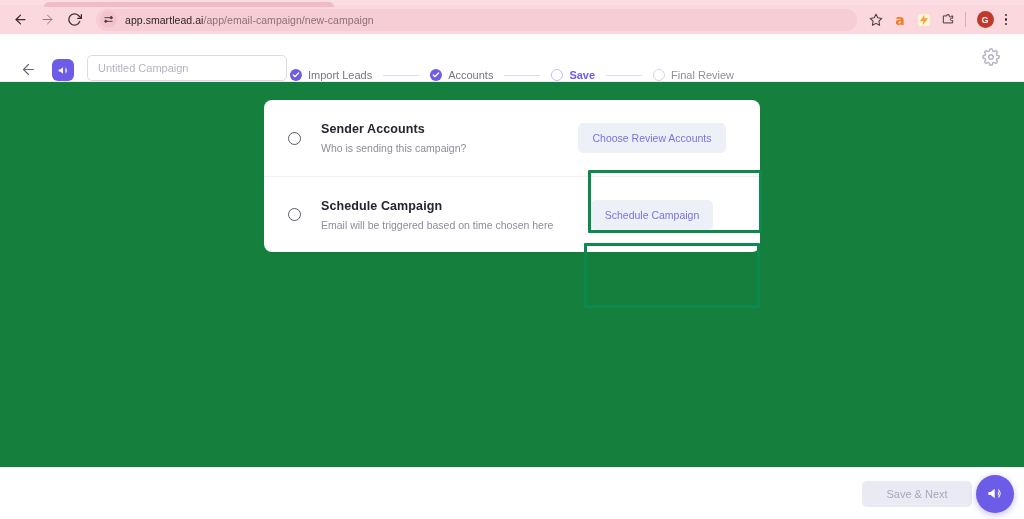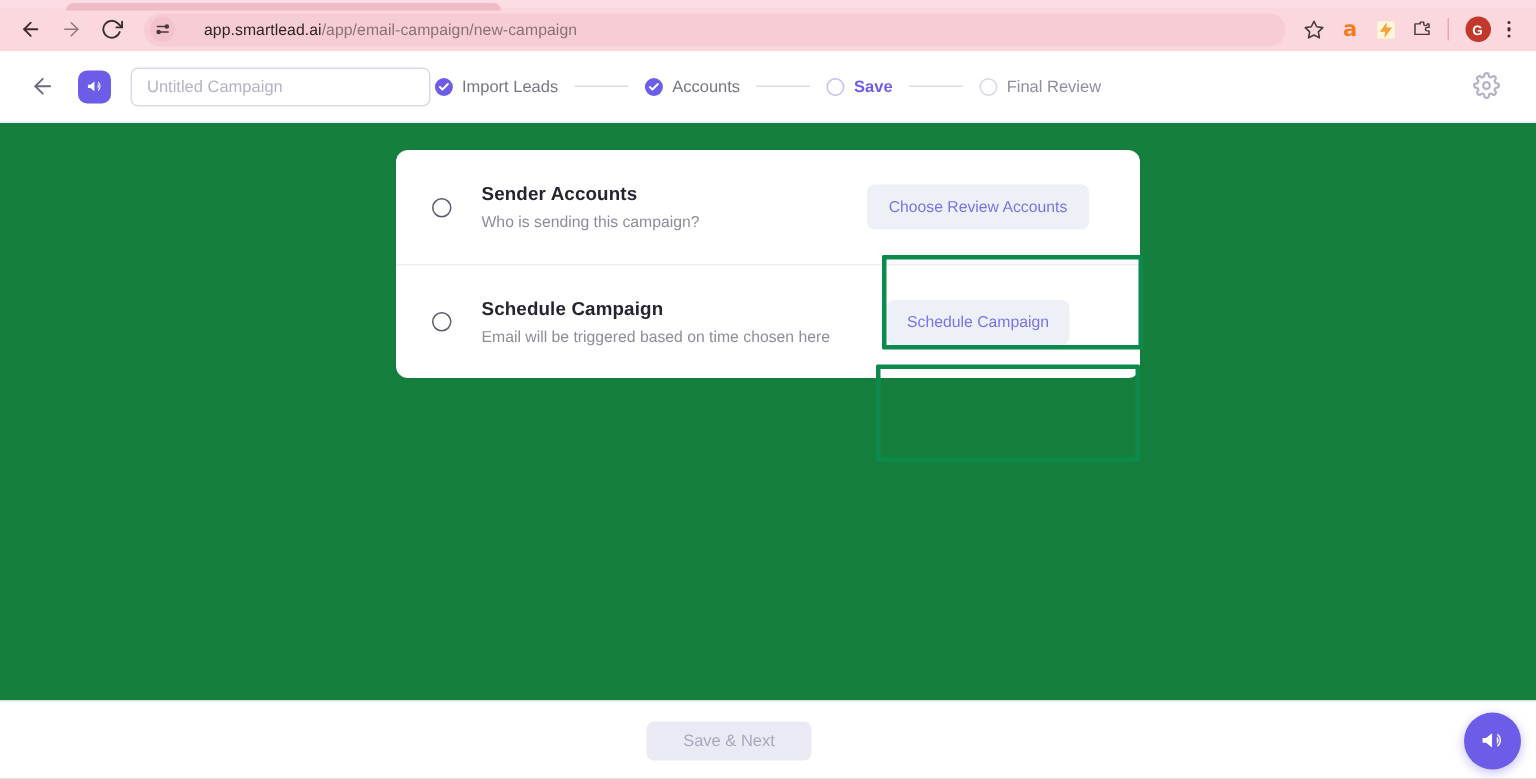--- a/index.html
+++ b/index.html
@@ -27,21 +27,20 @@
   .nav-btn {
     width: 24px; height: 24px; display: flex; align-items: center; justify-content: center;
     color: #3c2b2f; flex: none; margin-right: 3px;
   }
   .nav-btn svg { display: block; }
   .omnibox {
     flex: 1 1 auto; height: 22px; margin-left: 7px; margin-right: 8px;
     background: #f6cdd5; border-radius: 11px;
     display: flex; align-items: center; padding: 0 3px 0 4px;
     max-width: 766px;
-    gap: 11px;
   }
   .site-icon {
     width: 17px; height: 17px; border-radius: 50%; background: #f2c3cd;
     display: flex; align-items: center; justify-content: center; flex: none;
   }
   .url {
     font-size: 10.5px; color: #8a7176; margin-left: 8px;
     white-space: nowrap; overflow: hidden; letter-spacing: .05px;
   }
   .url b { color: #2f2326; font-weight: 400; }
@@ -54,21 +53,21 @@
     width: 17px; height: 17px; border-radius: 50%; background: #c0392b;
     color: #fff; font-size: 9px; display:flex; align-items:center; justify-content:center;
     flex: none; font-weight: 700;
   }
   .kebab { width: 20px; height: 22px; display:flex; flex-direction: column; align-items:center; justify-content:center; gap:2px; flex:none;}
   .kebab i { width: 2.5px; height: 2.5px; background: #3c2b2f; border-radius: 50%; display:block;}
 
   
   .app-header {
     width: 1024px; height: 48px; background: #fff;
-    display: flex; align-items: center; padding: 0 16px;
+    display: flex; align-items: flex-end; padding: 0 16px;
     border-bottom: 1px solid #eceaf5; position: relative;
   }
   .back-arrow { width: 24px; height: 24px; display:flex; align-items:center; justify-content:center; color:#6c6a7a; flex:none;}
   .brand-logo {
     width: 22px; height: 22px; border-radius: 6px; background: #6c5ce7;
     display: flex; align-items: center; justify-content: center; margin-left: 12px; flex: none;
   }
   .campaign-input {
     width: 200px; height: 26px; margin-left: 13px;
     border: 1px solid #dcdae6; border-radius: 5px; background: #fff;
@@ -120,21 +119,21 @@
   }
   .hl {
     position: absolute; border: 3px solid #0c8a4d; background: transparent;
     pointer-events: none; border-radius: 1px;
   }
 
   
   .footer {
     width: 1024px; height: 52px; background: #fff;
     border-top: 1px solid #eceaf5; position: relative;
-    display: flex; align-items: center; justify-content: center; padding-right: 18px;
+    display: flex; align-items: center; justify-content: flex-end; padding-right: 18px;
   }
   .save-btn {
     background: #e9eaf4; color: #a9a7bc; border: none; border-radius: 5px;
     font-size: 11px; width: 110px; height: 26px; margin-right: 34px;
     font-family: "Liberation Sans", sans-serif;
   }
   .fab {
     position: absolute; right: 10px; top: 50%; transform: translateY(-50%);
     width: 38px; height: 38px; border-radius: 50%; background: #6c5ce7;
     display: flex; align-items: center; justify-content: center;

